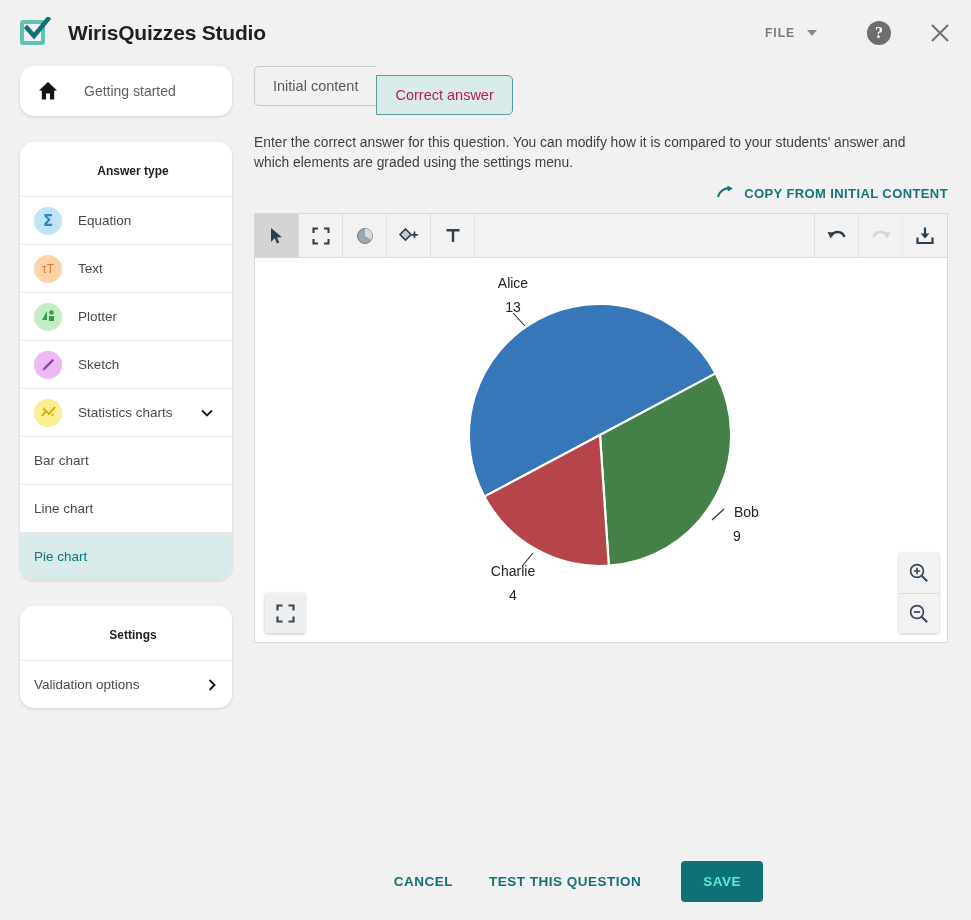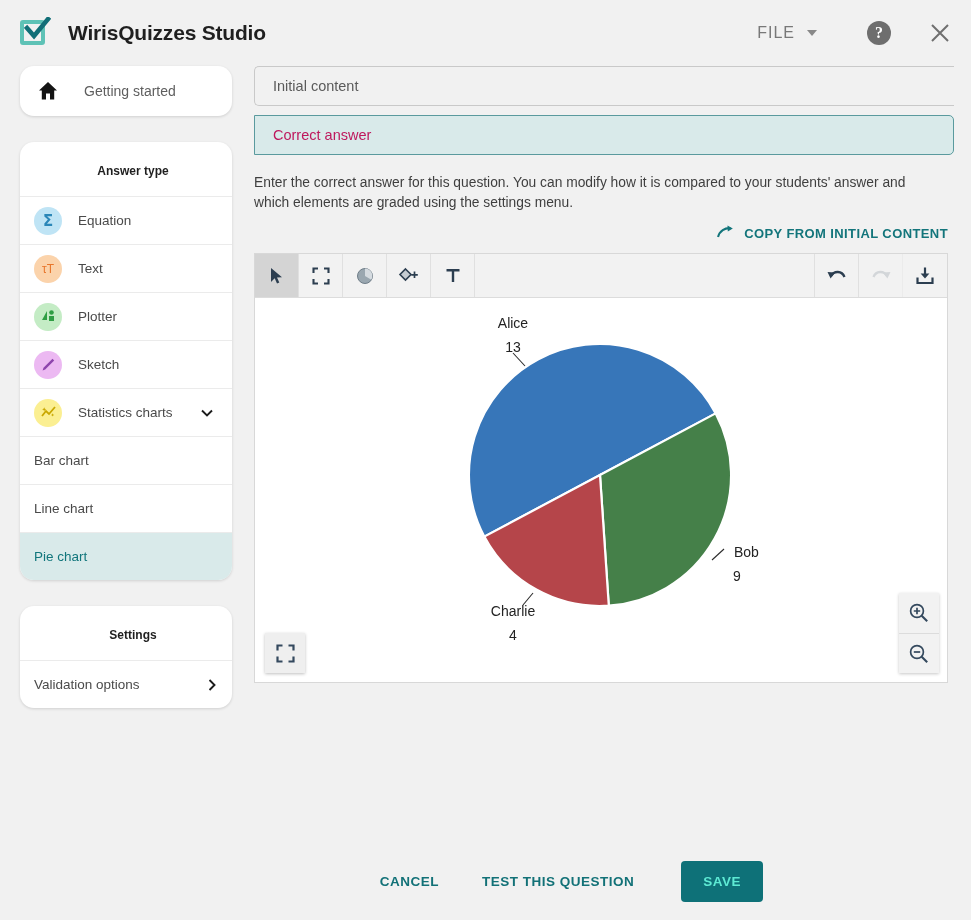--- a/index.html
+++ b/index.html
@@ -32,21 +32,21 @@
     letter-spacing: -0.2px;
   }
   .header-right {
     margin-left: auto; display: flex; align-items: center; gap: 0;
     padding-right: 18px;
   }
   .file-menu {
     display: flex; align-items: center; gap: 12px; cursor: pointer;
     padding: 8px 10px;
   }
-  .file-label { font-size: 16px; color: #787878; letter-spacing: 1px; font-weight: normal; }
+  .file-label { font-size: 12px; color: #787878; letter-spacing: 1px; font-weight: bold; }
   .caret {
     width: 0; height: 0; border-left: 5px solid transparent;
     border-right: 5px solid transparent; border-top: 6px solid #888;
   }
   .help-btn {
     margin-left: 40px; width: 24px; height: 24px; border-radius: 50%;
     background: #6e6e6e; color: #fff; font-size: 16px; font-weight: bold;
     display: flex; align-items: center; justify-content: center; cursor: pointer;
     font-family: "Liberation Serif", serif;
   }
@@ -81,21 +81,21 @@
   .menu-label { margin-left: 16px; font-size: 13.5px; color: #4a4a4a; flex: 1; }
   .menu-row.sub .menu-label { margin-left: 0; font-size: 13.5px; }
   .menu-row.selected { background: #d9eaea; }
   .menu-row.selected .menu-label { color: #11767c; }
   .chev-down { width: 14px; height: 14px; flex: 0 0 14px; margin-right: 4px; }
   .chev-right { width: 12px; height: 14px; flex: 0 0 12px; }
   .spacer { height: 26px; }
 
   
   .main { position: absolute; left: 254px; top: 66px; width: 700px; }
-  .tabs { display: flex; flex-direction: column; }
+  .tabs { display: flex; }
   .tab {
     height: 40px; padding: 0 18px; display: flex; align-items: center;
     border: 1px solid #c9c9c9; font-size: 14.5px; color: #5a5a5a;
     background: #f1f1f1; cursor: pointer;
   }
   .tab:first-child { border-radius: 5px 0 0 5px; border-right: none; }
   .tab.active {
     border-radius: 0 5px 5px 0; background: #d9eaea; color: #be185d;
     border: 1px solid #5a9a9e; font-weight: normal; margin-top: 9px;
   }
@@ -144,21 +144,21 @@
   }
   .zoom-btn {
     height: 40px; display: flex; align-items: center; justify-content: center;
     cursor: pointer;
   }
   .zoom-btn + .zoom-btn { border-top: 1px solid #dcdcdc; }
 
   
   .footer {
     position: absolute; right: 20px; bottom: 18px;
-    display: flex; align-items: center; gap: 15px;
+    display: flex; align-items: center; gap: 8px;
   }
   .flat-btn {
     font-size: 13.5px; font-weight: bold; color: #127177; letter-spacing: 0.5px;
     padding: 12px 14px; cursor: pointer; background: none; border: none;
     font-family: "Liberation Sans", sans-serif;
   }
   .save-btn {
     margin-left: 18px; background: #0e7178; color: #5eead4; border: none;
     border-radius: 4px; font-size: 13.5px; font-weight: bold; letter-spacing: 0.5px;
     padding: 13px 22px; cursor: pointer; font-family: "Liberation Sans", sans-serif;

